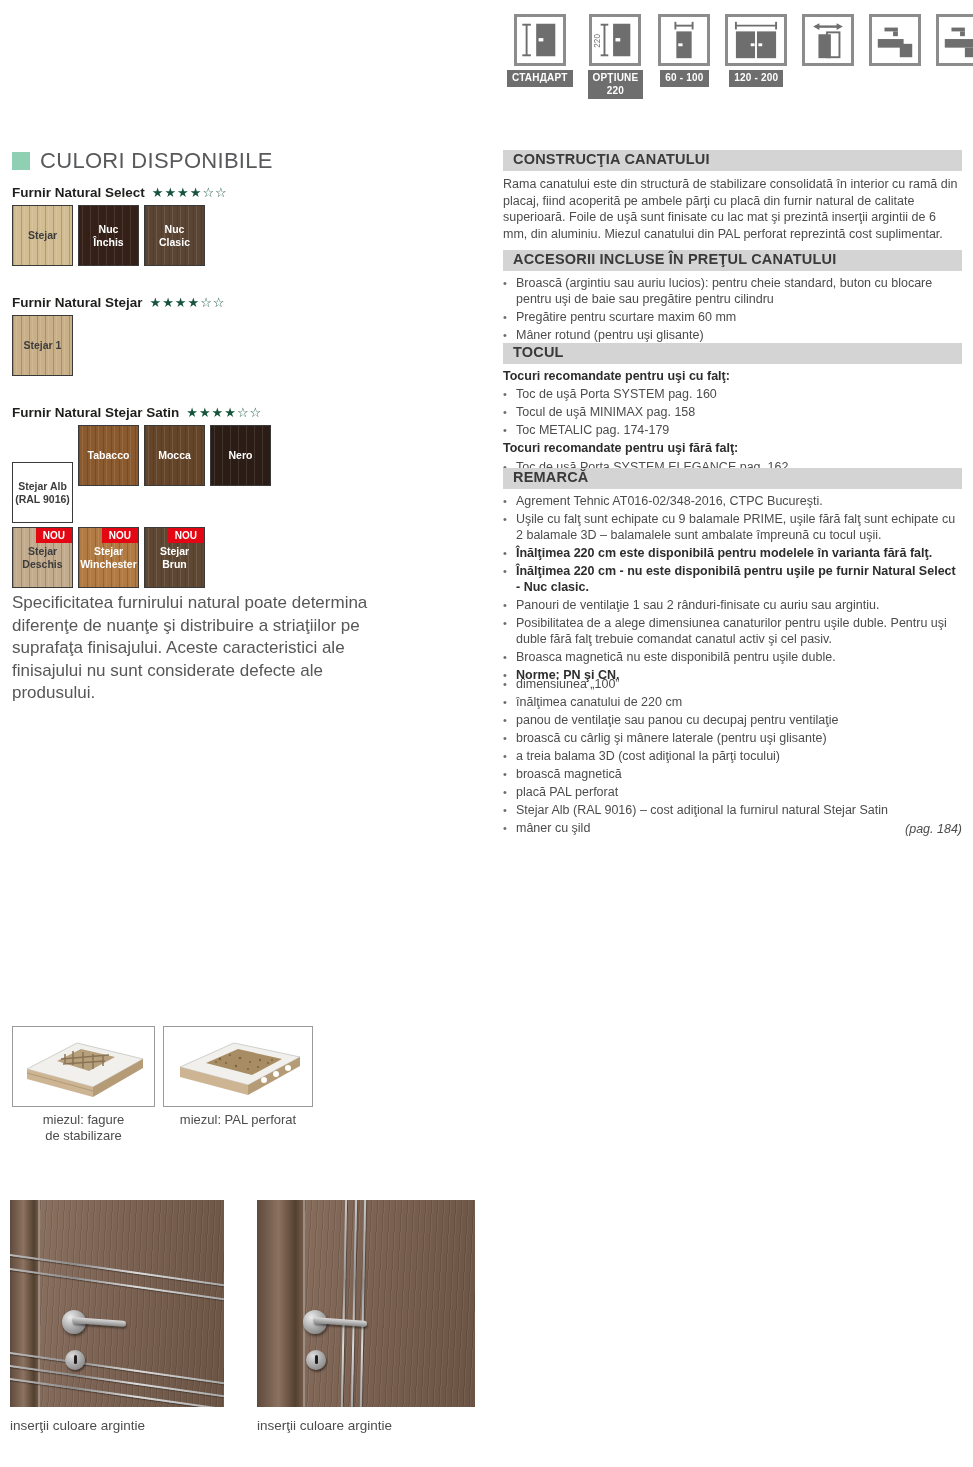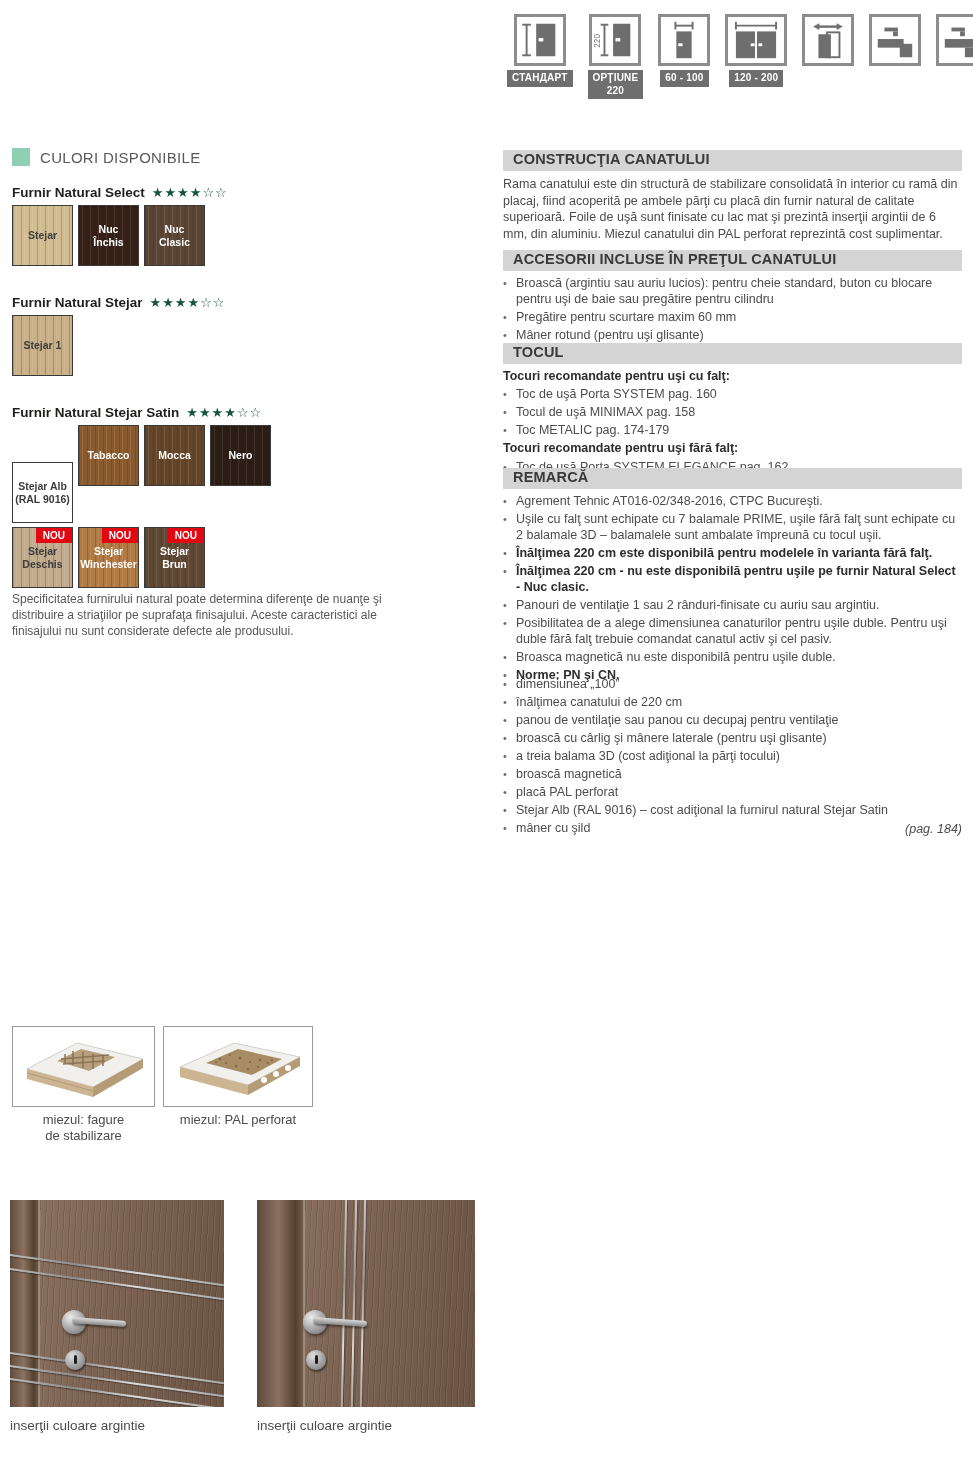--- a/index.html
+++ b/index.html
@@ -11,30 +11,30 @@
   
   .icons-row{position:absolute;left:507px;top:14px;display:flex;gap:15px;align-items:flex-start;}
   .spec-icon{display:flex;flex-direction:column;align-items:center;}
   .icon-box{width:52px;height:52px;box-sizing:border-box;border:3px solid #8c8c8c;background:#fff;display:flex;align-items:center;justify-content:center;}
   .icon-box.wide{width:62px;}
   .icon-box svg{display:block;}
   .icon-label{margin-top:4px;background:#6e6e6e;color:#fff;font-size:10px;font-weight:bold;text-align:center;padding:2px 5px;line-height:1.25;white-space:pre-line;letter-spacing:.2px;}
   
   .culori-header{position:absolute;left:12px;top:148px;display:flex;align-items:center;gap:10px;}
   .teal-sq{width:18px;height:18px;background:#8fd0b4;display:inline-block;}
-  .culori-title{font-size:15px;color:#58595b;letter-spacing:.3px;}
+  .culori-title{font-size:22px;color:#58595b;letter-spacing:.3px;}
   .veneer-group{position:absolute;left:12px;}
   .vg-title-row{display:flex;align-items:center;gap:7px;margin-bottom:5px;}
   .vg-title{font-size:13.5px;font-weight:bold;color:#1f1f1d;}
   .stars{font-size:13px;color:#15543b;letter-spacing:1px;line-height:1;}
   .swatch-row{display:flex;gap:5px;margin-bottom:4px;}
   .swatch{position:relative;width:61px;height:61px;box-sizing:border-box;border:1px solid #3a3a3a;display:flex;align-items:center;justify-content:center;text-align:center;font-size:10.5px;font-weight:bold;line-height:1.15;white-space:pre-line;}
   .swatch.grain{background-image:repeating-linear-gradient(90deg,rgba(50,28,8,.22) 0 1px,transparent 1px 3px,rgba(255,255,255,.10) 3px 4px,transparent 4px 8px);}
   .nou-badge{position:absolute;top:0;right:0;background:#e30613;color:#fff;font-size:10px;font-weight:bold;padding:2px 7px;line-height:1.1;}
-  .veneer-note{position:absolute;left:12px;top:592px;width:394px;font-size:12px;line-height:1.33;color:#575757;margin:0;}
+  .veneer-note{position:absolute;left:12px;top:592px;width:394px;font-size:17px;line-height:1.33;color:#575757;margin:0;}
   
   .sec{position:absolute;left:503px;width:459px;}
   .bar{background:#d4d4d4;color:#3a3a3a;font-weight:bold;font-size:14.5px;letter-spacing:.2px;padding:2px 10px 3px;line-height:1.1;}
   .sec-para{margin:5px 0 0;font-size:12.5px;line-height:1.33;color:#4c4c4c;}
   .list{margin-top:4px;}
   .bullet-row{display:flex;gap:7px;margin:1.5px 0;font-size:12.5px;line-height:1.3;color:#4c4c4c;}
   .bullet-row .dot{flex:0 0 auto;width:6px;color:#6a6a6a;font-size:11px;line-height:1.5;}
   .bullet-row.bold .btext{font-weight:bold;color:#2d2d2d;}
   .toc-heading{font-size:12.5px;font-weight:bold;color:#2d2d2d;line-height:1.35;margin:1px 0;}
   .pag-note{position:absolute;right:0;top:150px;font-size:12.5px;font-style:italic;color:#4c4c4c;}
@@ -257,21 +257,21 @@
 
 <div class="sec" style="top:468px">
   <div class="bar"><span>REMARCĂ</span></div>
   <div class="list">
       <div class="bullet-row">
         <span class="dot">•</span>
         <span class="btext">Agrement Tehnic AT016-02/348-2016, CTPC Bucureşti.</span>
       </div>
       <div class="bullet-row">
         <span class="dot">•</span>
-        <span class="btext">Uşile cu falţ sunt echipate cu 7 balamale PRIME, uşile fără falţ sunt echipate cu 2 balamale 3D – balamalele sunt ambalate împreună cu tocul uşii.</span>
+        <span class="btext">Uşile cu falţ sunt echipate cu 9 balamale PRIME, uşile fără falţ sunt echipate cu 2 balamale 3D – balamalele sunt ambalate împreună cu tocul uşii.</span>
       </div>
       <div class="bullet-row bold">
         <span class="dot">•</span>
         <span class="btext">Înălţimea 220 cm este disponibilă pentru modelele în varianta fără falţ.</span>
       </div>
       <div class="bullet-row bold">
         <span class="dot">•</span>
         <span class="btext">Înălţimea 220 cm - nu este disponibilă pentru uşile pe furnir Natural Select - Nuc clasic.</span>
       </div>
       <div class="bullet-row">

